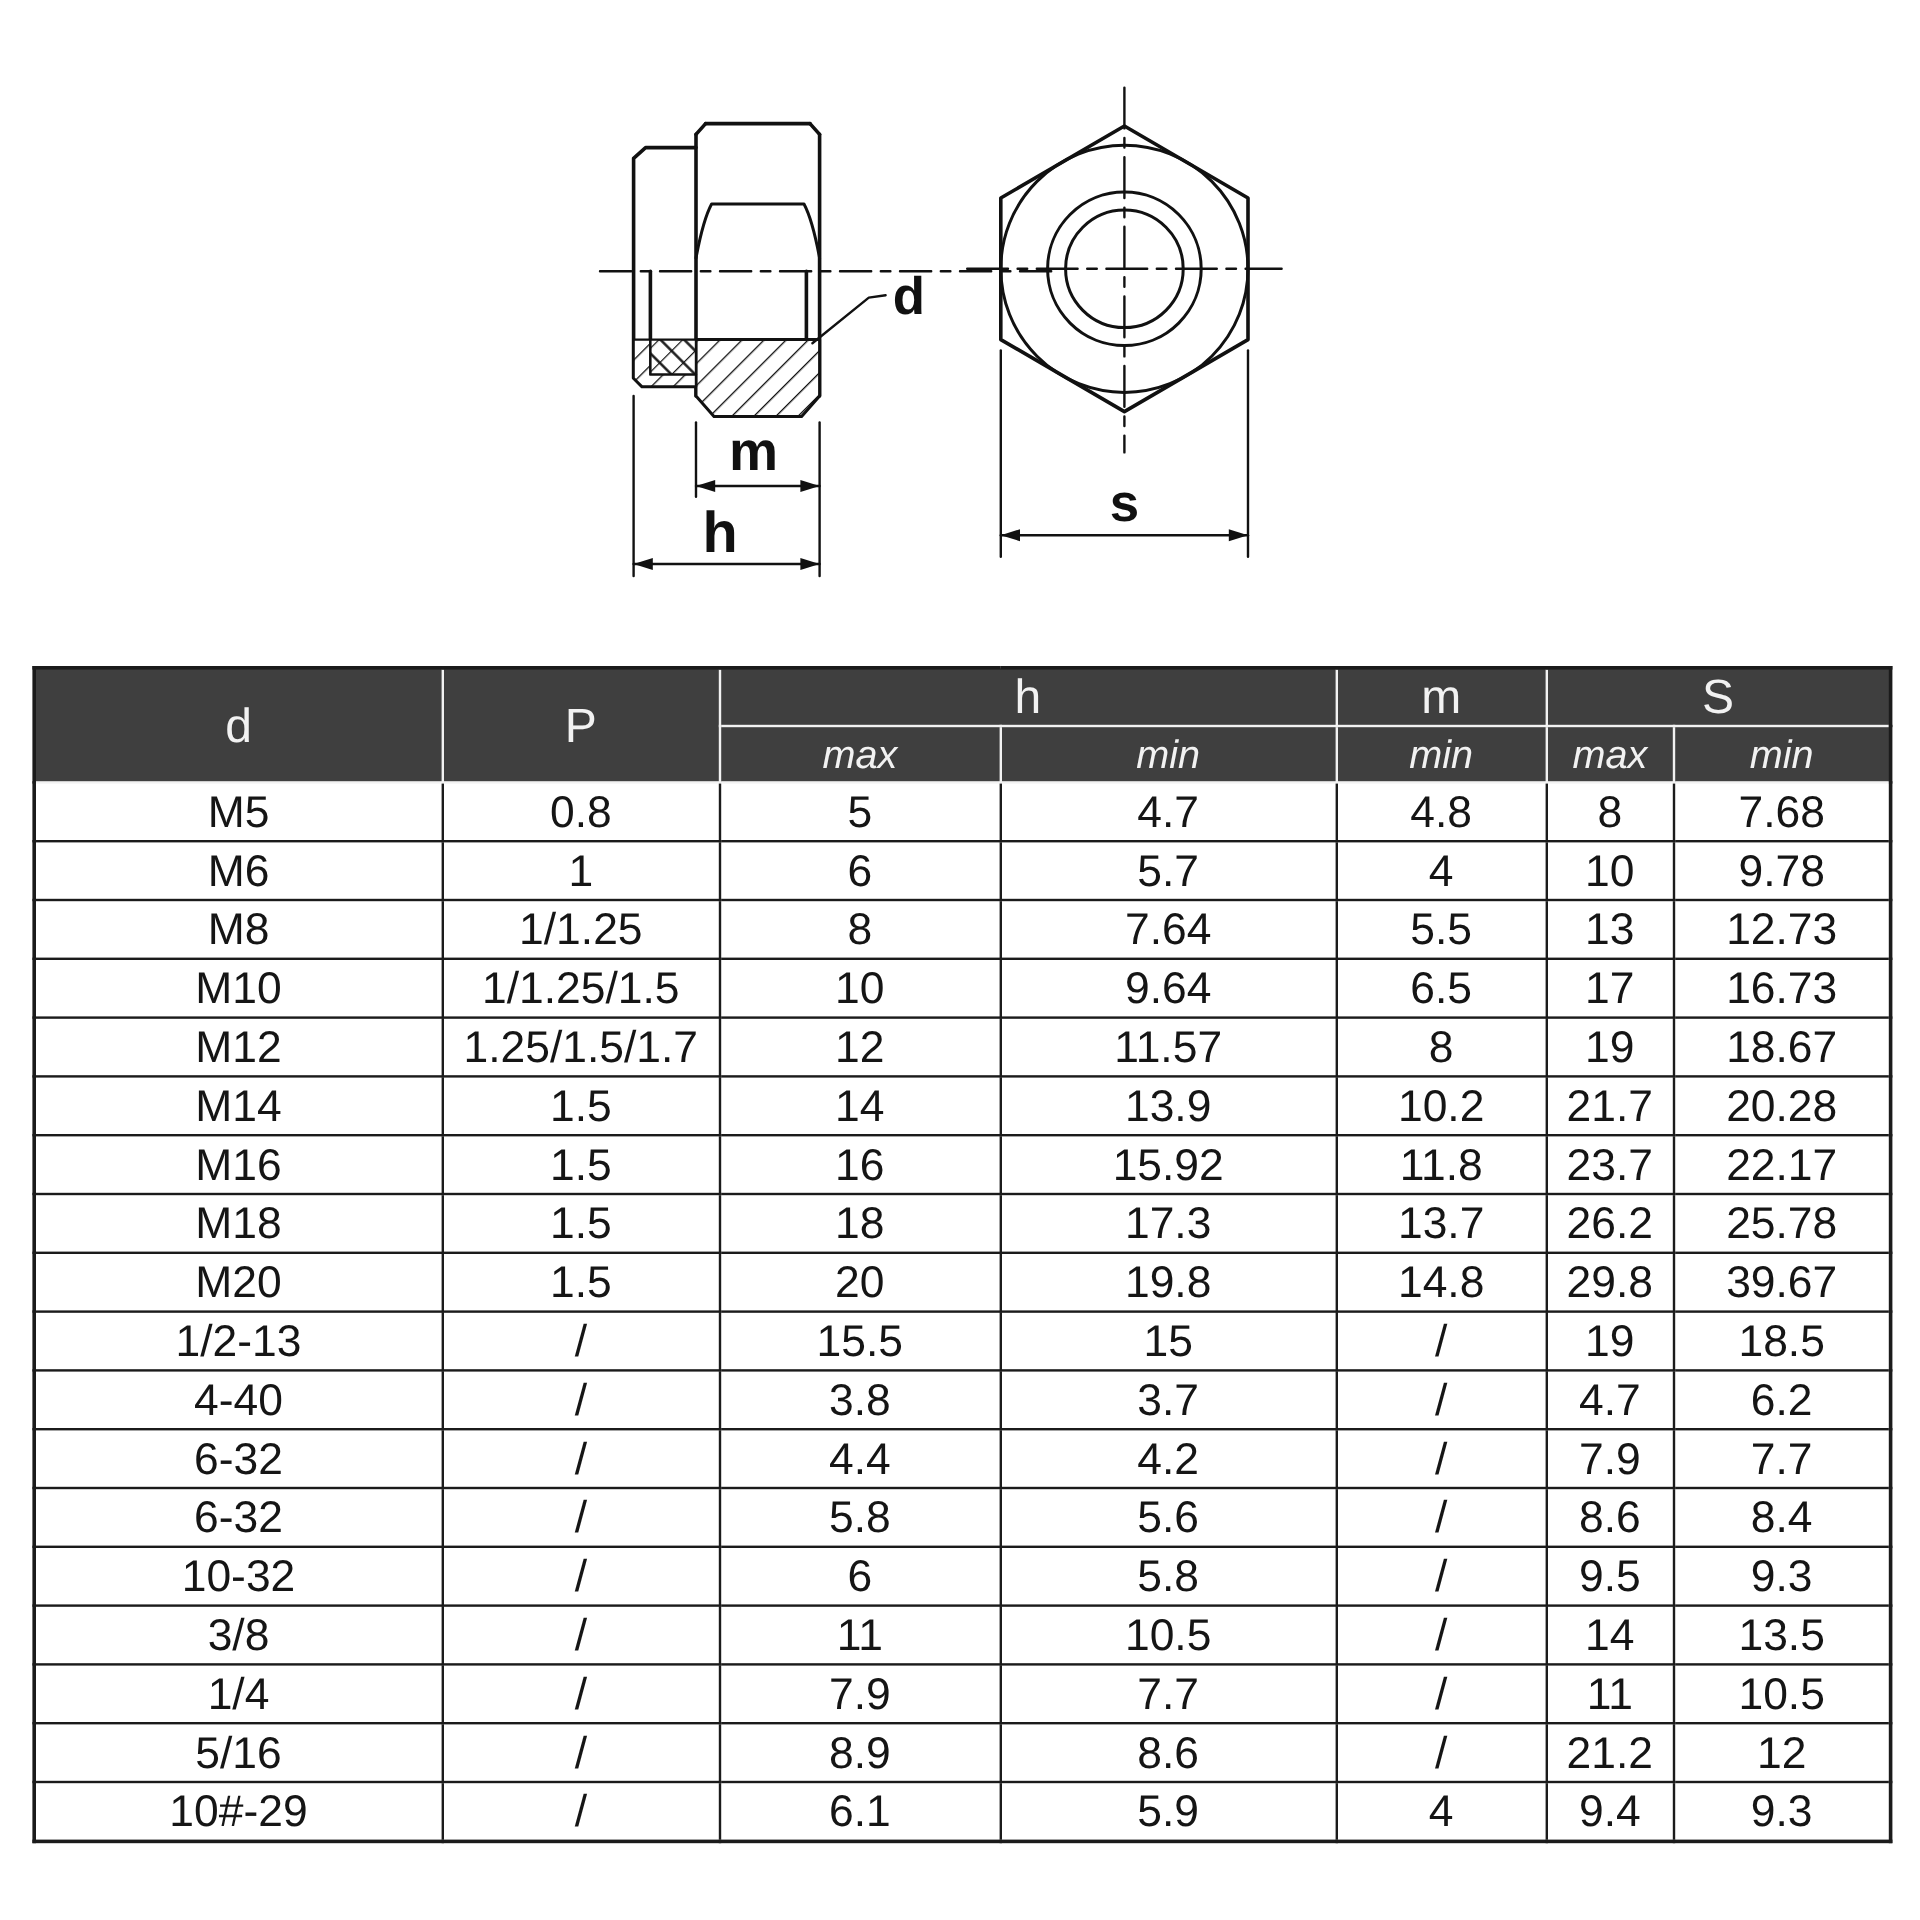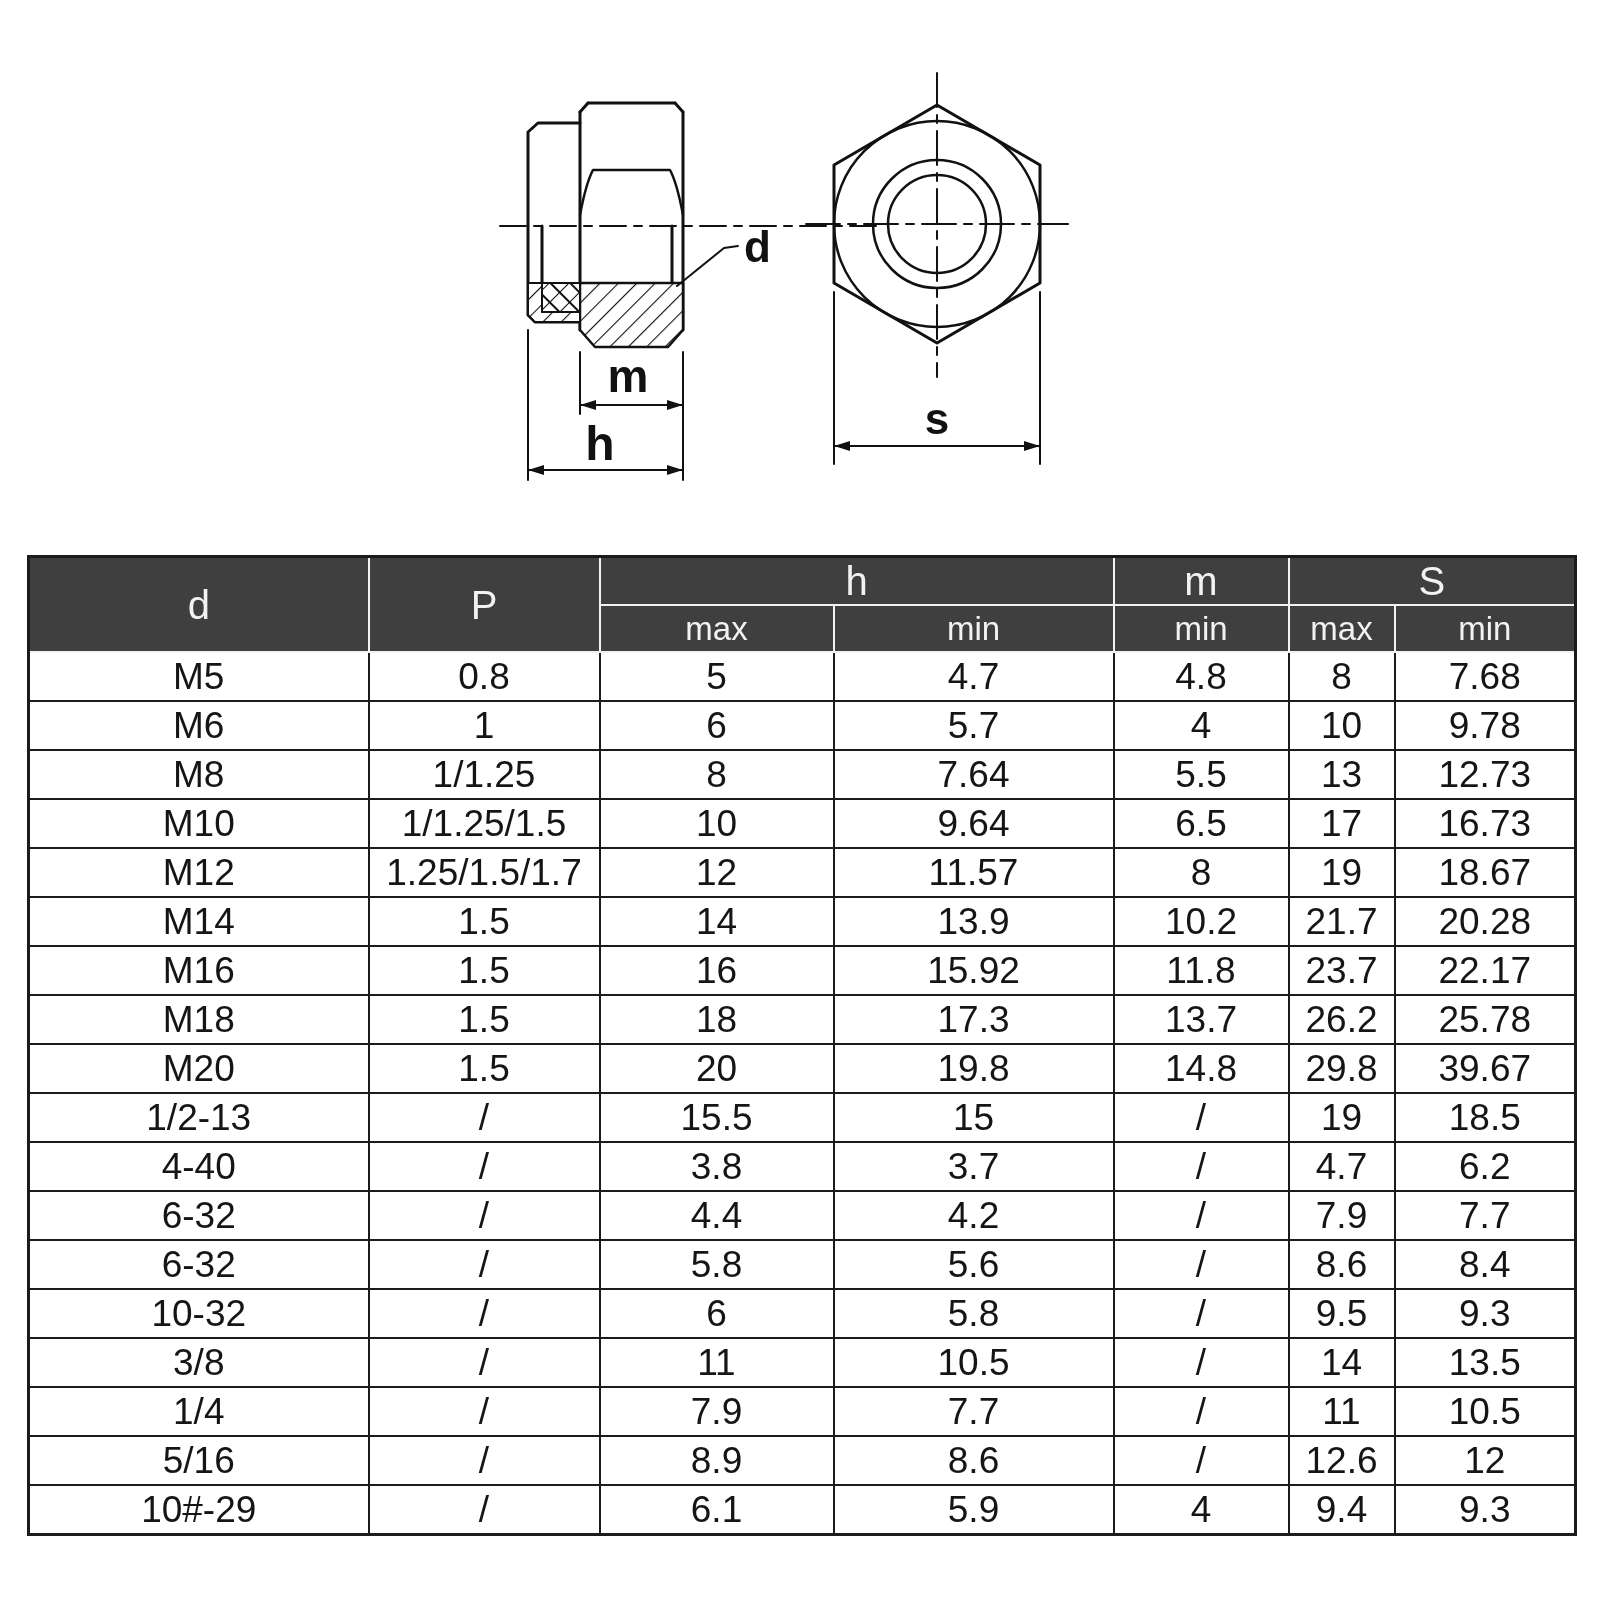--- a/index.html
+++ b/index.html
@@ -34,21 +34,21 @@
     background: #3f3f3f;
     color: #f2f2f2;
     font-weight: normal;
     border: 2px solid #f2f2f2;
     font-size: 40px;
     line-height: 1;
     text-align: center;
     vertical-align: middle;
     padding: 0;
   }
-  #spec-table thead tr.sub th { font-size: 33px; height: 45px; }
+  #spec-table thead tr.sub th { font-size: 33px; height: 45px; font-style: italic; }
   #spec-table thead tr.main th { height: 46px; }
   #spec-table tbody td {
     border: 2px solid #1b1b1b;
     height: 47px;
     font-size: 37px;
     line-height: 1;
     text-align: center;
     vertical-align: middle;
     padding: 0;
     white-space: nowrap;
@@ -304,21 +304,21 @@
           <td>/</td>
           <td>11</td>
           <td>10.5</td>
         </tr>
         <tr>
           <td>5/16</td>
           <td>/</td>
           <td>8.9</td>
           <td>8.6</td>
           <td>/</td>
-          <td>12.6</td>
+          <td>21.2</td>
           <td>12</td>
         </tr>
         <tr>
           <td>10#-29</td>
           <td>/</td>
           <td>6.1</td>
           <td>5.9</td>
           <td>4</td>
           <td>9.4</td>
           <td>9.3</td>

